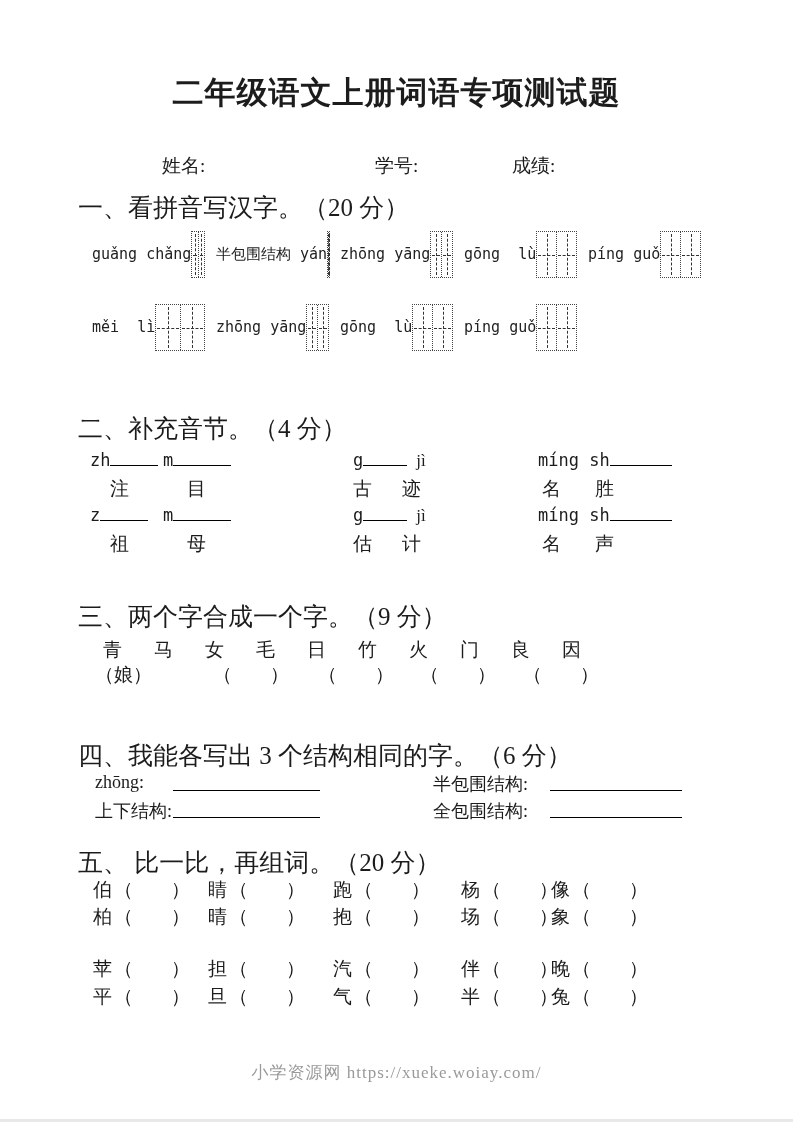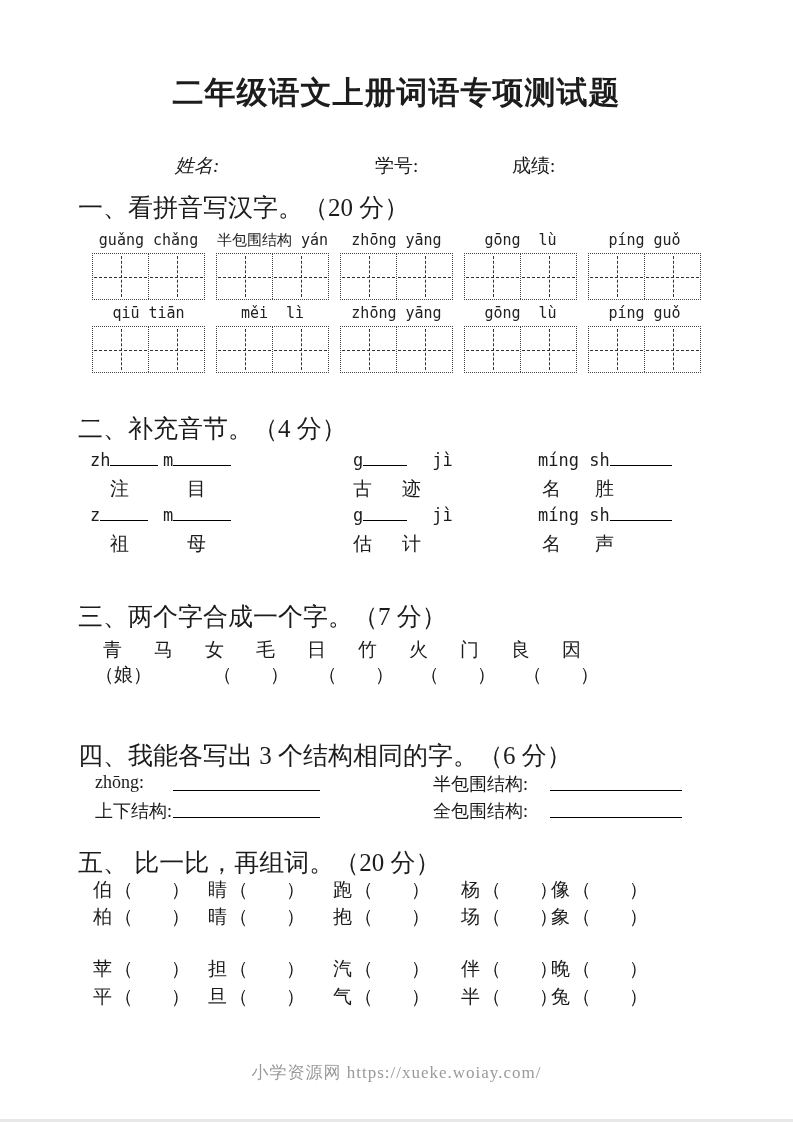--- a/index.html
+++ b/index.html
@@ -11,47 +11,47 @@
   .abs { position:absolute; }
 
   
   .title {
     top:72px; left:0; width:100%; text-align:center;
     font-family:"Liberation Sans", sans-serif; font-weight:bold;
     font-size:31px; letter-spacing:1px;
   }
   .hdr { top:153px; left:0; width:100%; height:26px; font-size:19px; }
   .hdr .hf { position:absolute; top:0; }
-  .hf1 { left:175px;font-style:italic; } .hf2 { left:375px; } .hf3 { left:512px; }
+  .hf1 { left:162px; } .hf2 { left:375px; } .hf3 { left:512px; }
 
   .heading { left:78px; font-size:25px; white-space:nowrap; }
   .s1h { top:191px; } .s2h { top:412px; } .s3h { top:600px; }
   .s4h { top:739px; } .s5h { top:846px; }
 
   
   .s1-row { left:92px; width:625px; display:flex; gap:11px; }
   .s1r1 { top:229px; } .s1r2 { top:302px; }
-  .s1-group { width:113px; display:flex; flex-direction:column; align-items:center; }
+  .s1-group { width:113px; display:flex; flex-direction:row; align-items:center; }
   .pinyin {
     font-family:"DejaVu Sans Mono", monospace; font-size:15px;
     white-space:pre; line-height:22px; color:#222;
   }
   .wbox { display:flex; width:111px; height:45px; border:1px dotted #444; margin-top:2px; background:#fff; }
   .wcell { flex:1; position:relative; }
   .wcell + .wcell { border-left:1px dotted #444; }
   .wcell::before { content:""; position:absolute; left:1px; right:1px; top:50%; border-top:1px dashed #333; }
   .wcell::after  { content:""; position:absolute; top:2px; bottom:2px; left:50%; border-left:1px dashed #333; }
 
   
   .s2-row { left:90px; width:650px; height:54px; }
   .s2r1 { top:450px; } .s2r2 { top:505px; }
   .s2-row .unit { position:absolute; top:0; white-space:nowrap; }
   .uA1 { left:0; } .uA2 { left:73px; } .uB { left:263px; } .uC { left:448px; }
   .s2-row .p { font-family:"DejaVu Sans Mono", monospace; font-size:17px; }
-  .uB .p2nd { margin-left:25px; }
+  .uB .p2nd { margin-left:9px;font-family:Liberation Serif, serif; }
   .bl { display:inline-block; border-bottom:1.5px solid #000; height:15px; vertical-align:baseline; }
   .w48 { width:48px; } .w58 { width:58px; } .w44 { width:44px; } .w62 { width:62px; }
   .s2-row .hz { position:absolute; top:26px; font-size:19px; }
   .hzA1 { left:20px; } .hzA2 { left:97px; }
   .hzB1 { left:263px; } .hzB2 { left:312px; }
   .hzC1 { left:452px; } .hzC2 { left:505px; }
 
   
   .s3-chars { top:637px; left:103px; display:flex; font-size:19px; }
   .s3-chars span { width:51px; }
@@ -136,27 +136,20 @@
     <div class="s1-group">
       <div class="pinyin">píng guǒ</div>
       <div class="wbox">
         <div class="wcell"></div>
         <div class="wcell"></div>
       </div>
     </div>
   </div>
 
   <div class="abs s1-row s1r2">
-    <div class="s1-group">
-      <div class="pinyin">qiū tiān</div>
-      <div class="wbox">
-        <div class="wcell"></div>
-        <div class="wcell"></div>
-      </div>
-    </div>
     <div class="s1-group">
       <div class="pinyin">měi  lì</div>
       <div class="wbox">
         <div class="wcell"></div>
         <div class="wcell"></div>
       </div>
     </div>
     <div class="s1-group">
       <div class="pinyin">zhōng yāng</div>
       <div class="wbox">
@@ -201,21 +194,21 @@
     <span class="unit uB"><span class="p">g</span><span class="bl w44"></span><span class="p p2nd">jì</span></span>
     <span class="unit uC"><span class="p">míng sh</span><span class="bl w62"></span></span>
     <span class="hz hzA1">祖</span>
     <span class="hz hzA2">母</span>
     <span class="hz hzB1">估</span>
     <span class="hz hzB2">计</span>
     <span class="hz hzC1">名</span>
     <span class="hz hzC2">声</span>
   </div>
 
-  <div class="abs heading s3h">三、两个字合成一个字。（7 分）</div>
+  <div class="abs heading s3h">三、两个字合成一个字。（9 分）</div>
 
   <div class="abs s3-chars">
     <span>青</span>
     <span>马</span>
     <span>女</span>
     <span>毛</span>
     <span>日</span>
     <span>竹</span>
     <span>火</span>
     <span>门</span>

